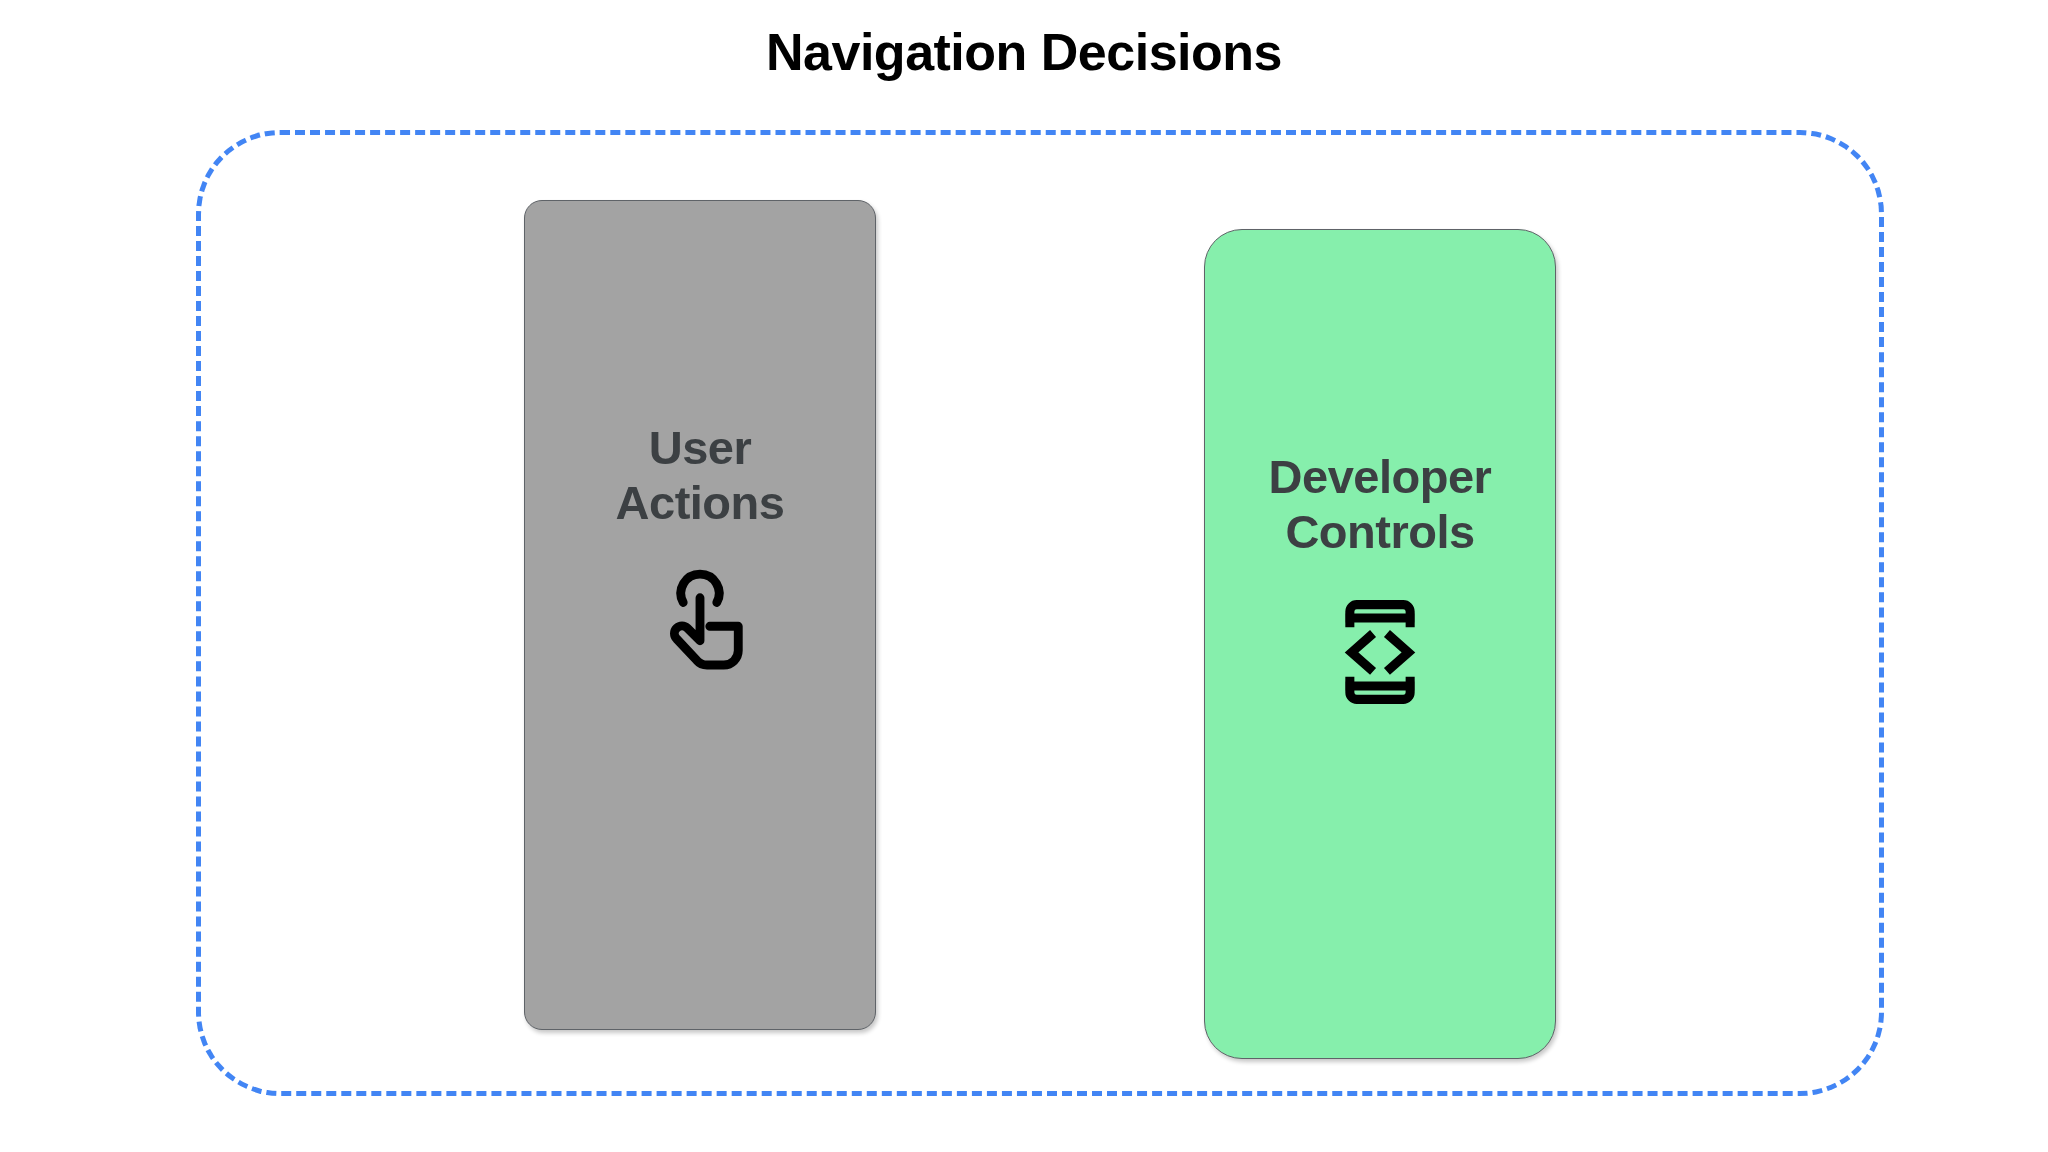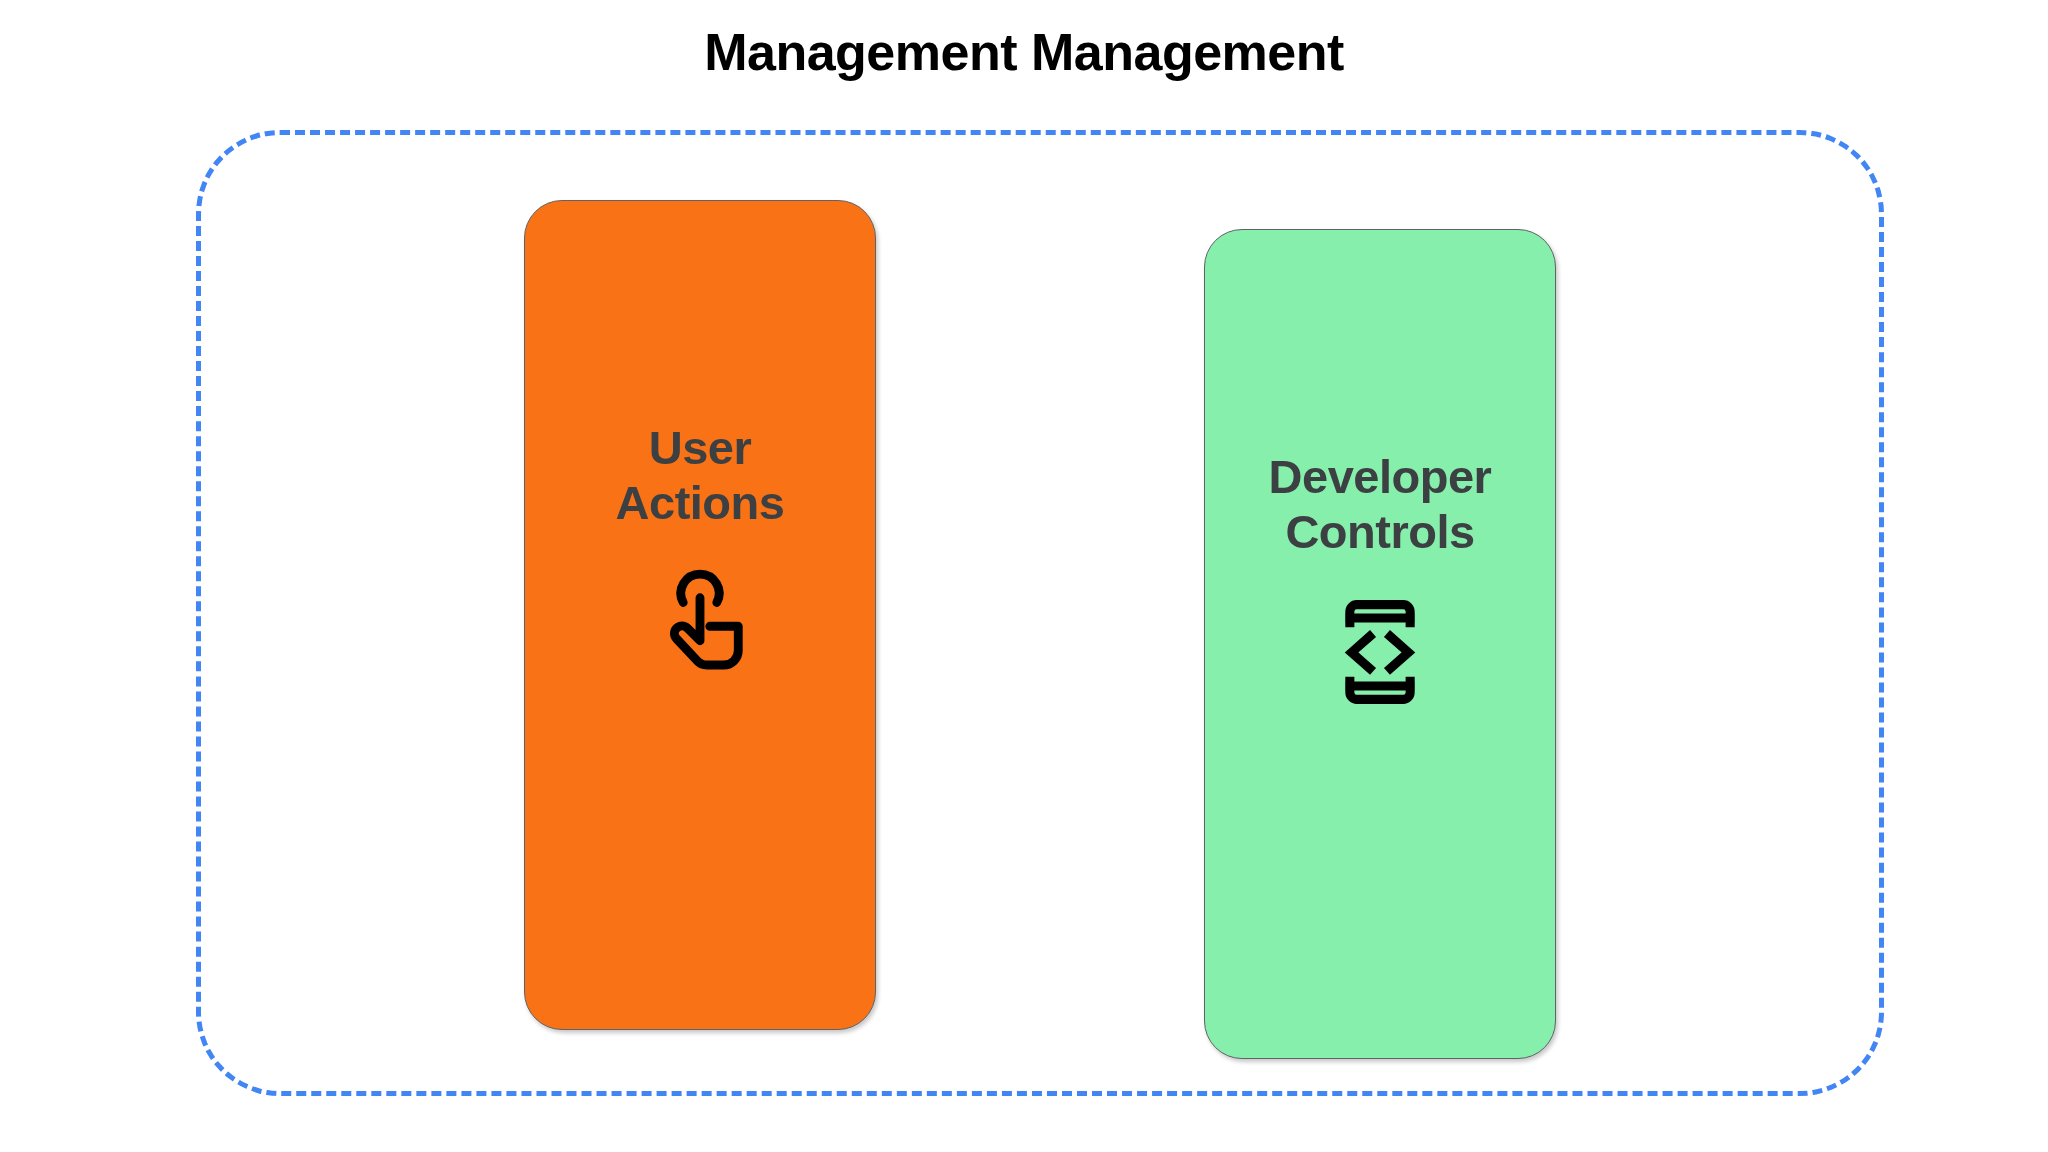--- a/index.html
+++ b/index.html
@@ -57,21 +57,21 @@
     box-sizing: border-box;
     border: 1.5px solid #5f6368;
     border-radius: 38px;
     display: flex;
     flex-direction: column;
     align-items: center;
     justify-content: flex-start;
     box-shadow: 2px 3px 4px rgba(0,0,0,0.22);
   }
 
-  .card-peach  { background: #f97316; }
+  .card-peach  { background: #a3a3a3; border-radius: 18px; }
   .card-blue   { background: #a3c0f2; }
   .card-green  { background: #86efac; margin-top: 29px; }
 
   .card-title {
     margin-top: 220px;
     text-align: center;
     font-size: 47px;
     font-weight: bold;
     line-height: 1.16;
     color: #3c4043;
@@ -86,21 +86,21 @@
     height: 118px;
     display: flex;
     align-items: center;
     justify-content: center;
   }
   .card-icon svg { display: block; }
 </style>
 </head>
 <body>
 
-<div class="page-title">Management Management</div>
+<div class="page-title">Navigation Decisions</div>
 
 <div class="dashed-group"></div>
 
 <div class="cards-row">
 
   <div class="card card-peach">
     <div class="card-title">User
 Actions</div>
     <div class="card-icon">
       <svg width="112" height="112" viewBox="0 0 24 24" fill="none" stroke="#000000" stroke-width="1.9" stroke-linecap="round" stroke-linejoin="round">

